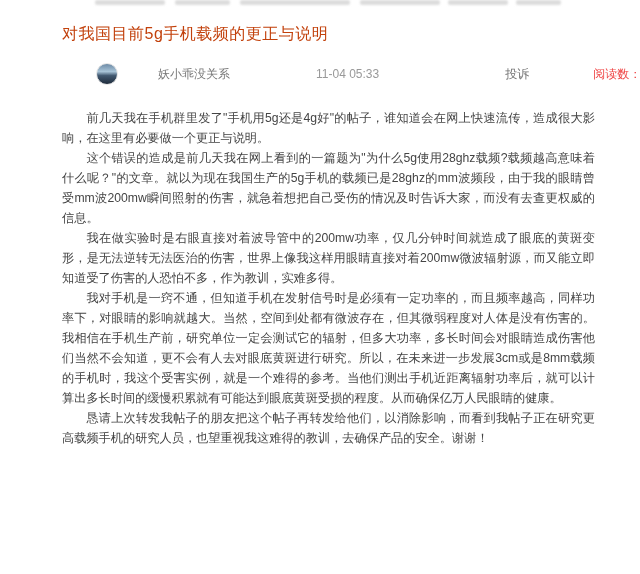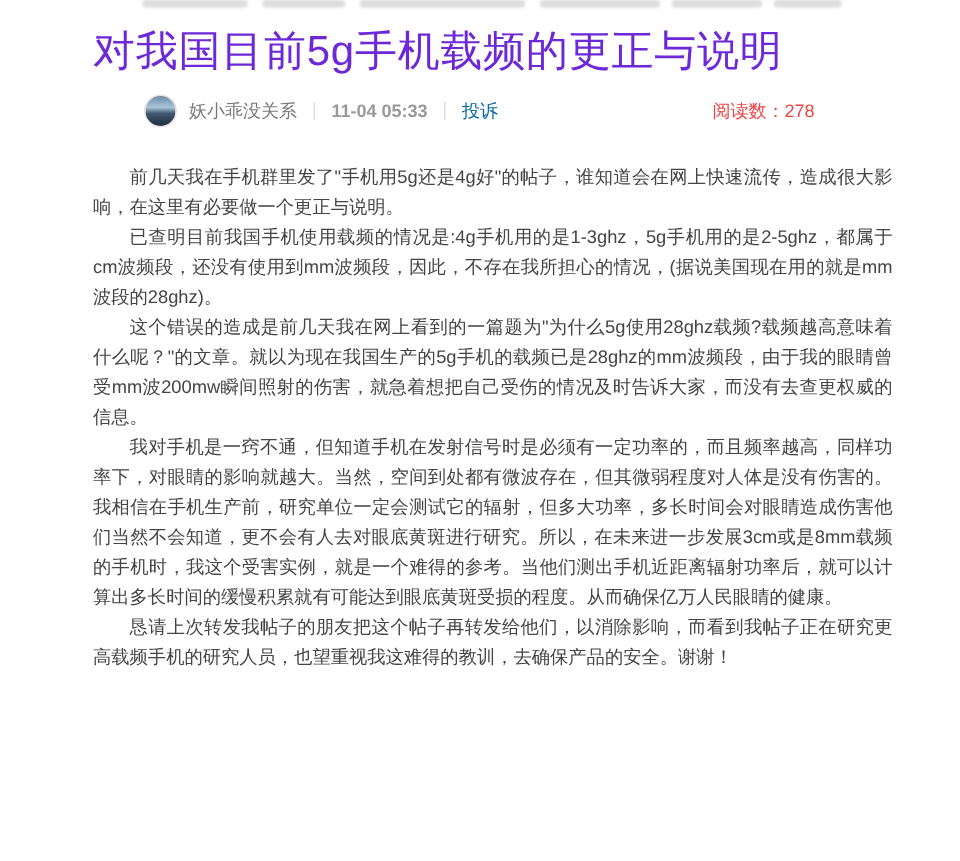--- a/index.html
+++ b/index.html
@@ -18,47 +18,48 @@
   .top-fragments { position: absolute; top: 0; left: 0; width: 640px; height: 9px; }
   .top-fragments .frag {
     position: absolute; top: 0; height: 5px;
     background: #dcdcdc; filter: blur(1.2px); border-radius: 2px;
   }
 
   .content { position: absolute; left: 62px; top: 20px; width: 533px; }
 
   .page-title {
     margin: 0 0 14px 0;
-    font-size: 28px;
+    font-size: 16px;
     line-height: 28px;
     font-weight: 400;
-    color: #6d28d9;
+    color: #c2410c;
     letter-spacing: 0.5px;
   }
 
   .meta-row {
     display: flex;
     align-items: center;
     margin-left: 34px;
     height: 24px;
     font-size: 12px;
     white-space: nowrap;
+    gap: 32px;
   }
   .avatar {
     width: 22px; height: 22px; border-radius: 50%;
     background: linear-gradient(180deg, #6d8ba6 0%, #a8c4d8 38%, #415870 58%, #1f2c3c 100%);
     margin-right: 8px;
     flex: 0 0 auto;
     border: 1px solid #e5e5e5;
     box-sizing: border-box;
   }
   .author-name { color: #777777; cursor: pointer; }
   .meta-divider { width: 1px; height: 12px; background: #dddddd; margin: 0 11px; }
-  .publish-time { color: #999999; font-weight: bold; }
-  .report-link { color: #0369a1; cursor: pointer; text-decoration: none; }
+  .publish-time { color: #999999; }
+  .report-link { color: #737373; cursor: pointer; text-decoration: none; margin-left: 40px; }
   .meta-spacer { flex: 1 1 auto; }
   .read-count { color: #ef4444; margin-right: 52px; }
 
   .article-body {
     margin-top: 22px;
     font-size: 12.2px;
     line-height: 20px;
     color: #444444;
     text-align: justify;
   }
@@ -86,20 +87,20 @@
     <span class="meta-divider"></span>
     <span class="publish-time">11-04 05:33</span>
     <span class="meta-divider"></span>
     <a class="report-link">投诉</a>
     <span class="meta-spacer"></span>
     <span class="read-count"><span>阅读数：</span><span>278</span></span>
   </div>
 
   <div class="article-body">
     <p>前几天我在手机群里发了"手机用5g还是4g好"的帖子，谁知道会在网上快速流传，造成很大影响，在这里有必要做一个更正与说明。</p>
-    <p>已查明目前我国手机使用载频的情况是:4g手机用的是1-3ghz，5g手机用的是2-5ghz，都属于cm波频段，还没有使用到mm波频段，因此，不存在我所担心的情况，(据说美国现在用的就是mm波段的28ghz)。</p>
     <p>这个错误的造成是前几天我在网上看到的一篇题为"为什么5g使用28ghz载频?载频越高意味着什么呢？"的文章。就以为现在我国生产的5g手机的载频已是28ghz的mm波频段，由于我的眼睛曾受mm波200mw瞬间照射的伤害，就急着想把自己受伤的情况及时告诉大家，而没有去查更权威的信息。</p>
+    <p>我在做实验时是右眼直接对着波导管中的200mw功率，仅几分钟时间就造成了眼底的黄斑变形，是无法逆转无法医治的伤害，世界上像我这样用眼睛直接对着200mw微波辐射源，而又能立即知道受了伤害的人恐怕不多，作为教训，实难多得。</p>
     <p>我对手机是一窍不通，但知道手机在发射信号时是必须有一定功率的，而且频率越高，同样功率下，对眼睛的影响就越大。当然，空间到处都有微波存在，但其微弱程度对人体是没有伤害的。我相信在手机生产前，研究单位一定会测试它的辐射，但多大功率，多长时间会对眼睛造成伤害他们当然不会知道，更不会有人去对眼底黄斑进行研究。所以，在未来进一步发展3cm或是8mm载频的手机时，我这个受害实例，就是一个难得的参考。当他们测出手机近距离辐射功率后，就可以计算出多长时间的缓慢积累就有可能达到眼底黄斑受损的程度。从而确保亿万人民眼睛的健康。</p>
     <p>恳请上次转发我帖子的朋友把这个帖子再转发给他们，以消除影响，而看到我帖子正在研究更高载频手机的研究人员，也望重视我这难得的教训，去确保产品的安全。谢谢！</p>
 
   </div>
 
 </div>
 
 </body></html>

